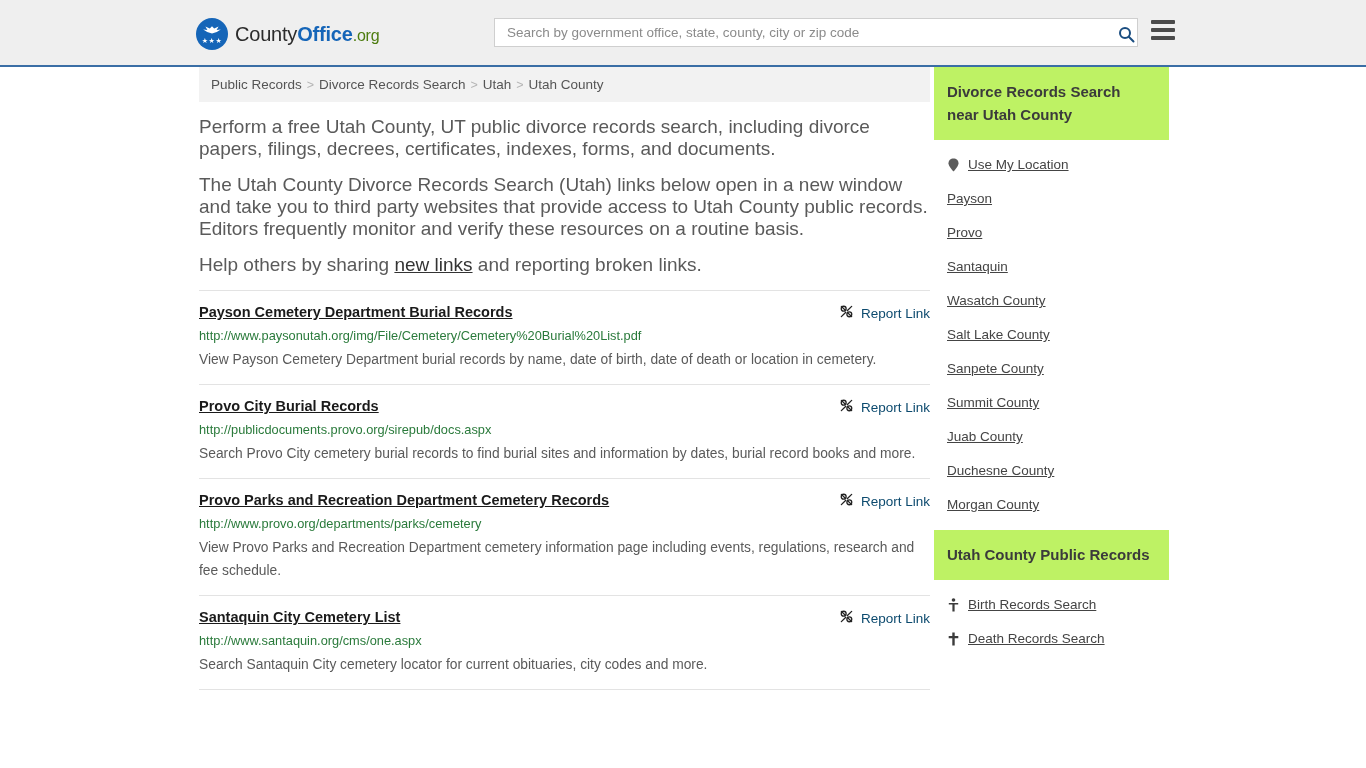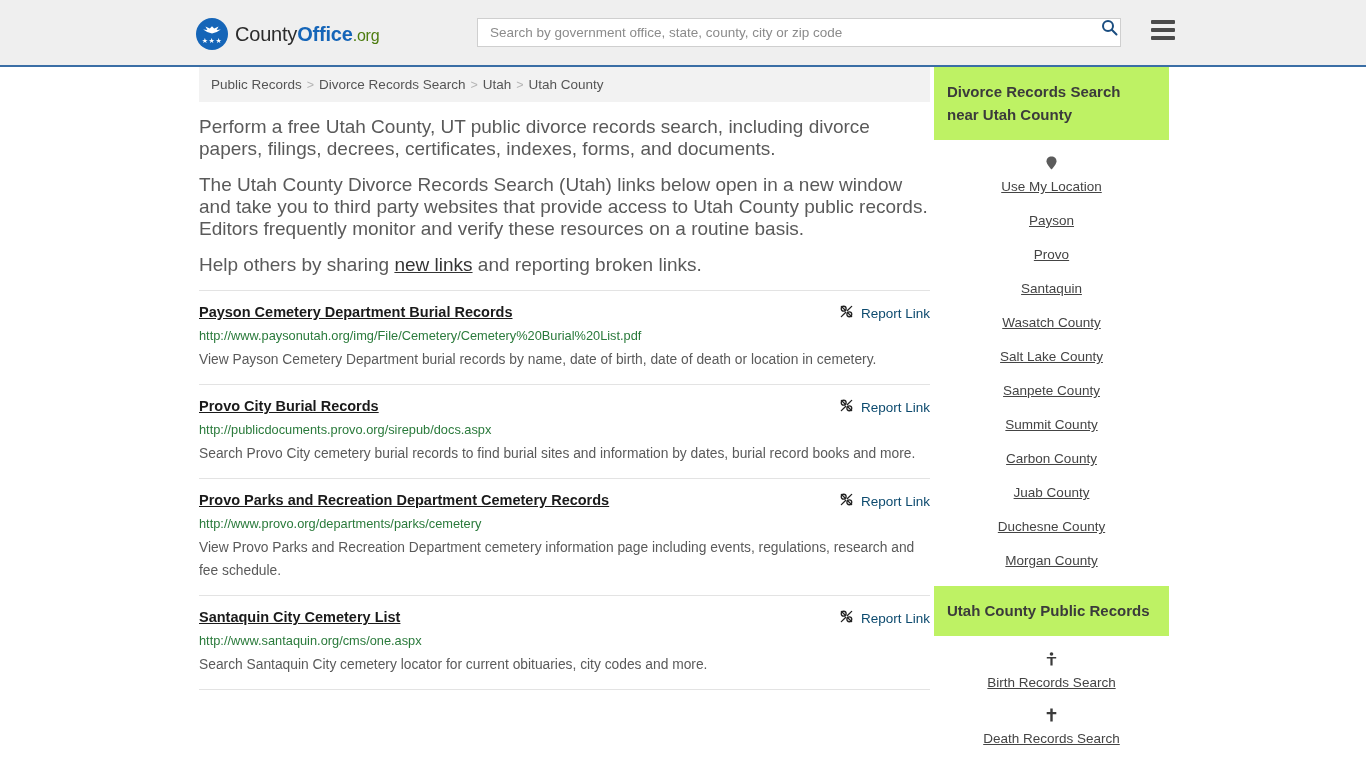--- a/index.html
+++ b/index.html
@@ -60,28 +60,28 @@
     font-size: 20px;
     letter-spacing: -0.2px;
     white-space: nowrap;
   }
   .logo-text .c1 { color: #2b2b2b; }
   .logo-text .c2 { color: #1565b8; font-weight: bold; }
   .logo-text .c3 { color: #4d7c0f; font-size: 16px; }
 
   .search-wrap {
     position: absolute;
-    left: 477px;
+    left: 494px;
     top: 18px;
     width: 644px;
     height: 29px;
     background: #ffffff;
     border: 1px solid #cfcfcf;
     display: flex;
-    align-items: flex-start;
+    align-items: flex-end;
     padding: 0 0 0 10px;
   }
   .search-input {
     flex: 1;
     border: none;
     outline: none;
     font-family: "Liberation Sans", sans-serif;
     font-size: 13.5px;
     color: #333;
     background: transparent;
@@ -231,21 +231,20 @@
   .panel-body { padding: 8px 13px 6px 13px; }
   .side-link {
     display: flex;
     align-items: center;
     gap: 8px;
     padding: 8px 0;
     font-size: 13.5px;
     color: #444444;
     text-decoration: none;
     line-height: 18px;
-    flex-direction: column;
   }
   .side-link .label {
     text-decoration: underline;
   }
   .side-icon {
     width: 13px;
     display: flex;
     justify-content: center;
     align-items: center;
     flex: none;
@@ -417,23 +416,20 @@
             <a class="side-link">
               <span class="label">Salt Lake County</span>
             </a>
             <a class="side-link">
               <span class="label">Sanpete County</span>
             </a>
             <a class="side-link">
               <span class="label">Summit County</span>
             </a>
             <a class="side-link">
-              <span class="label">Carbon County</span>
-            </a>
-            <a class="side-link">
               <span class="label">Juab County</span>
             </a>
             <a class="side-link">
               <span class="label">Duchesne County</span>
             </a>
             <a class="side-link">
               <span class="label">Morgan County</span>
             </a>
           </div>
         </div>

